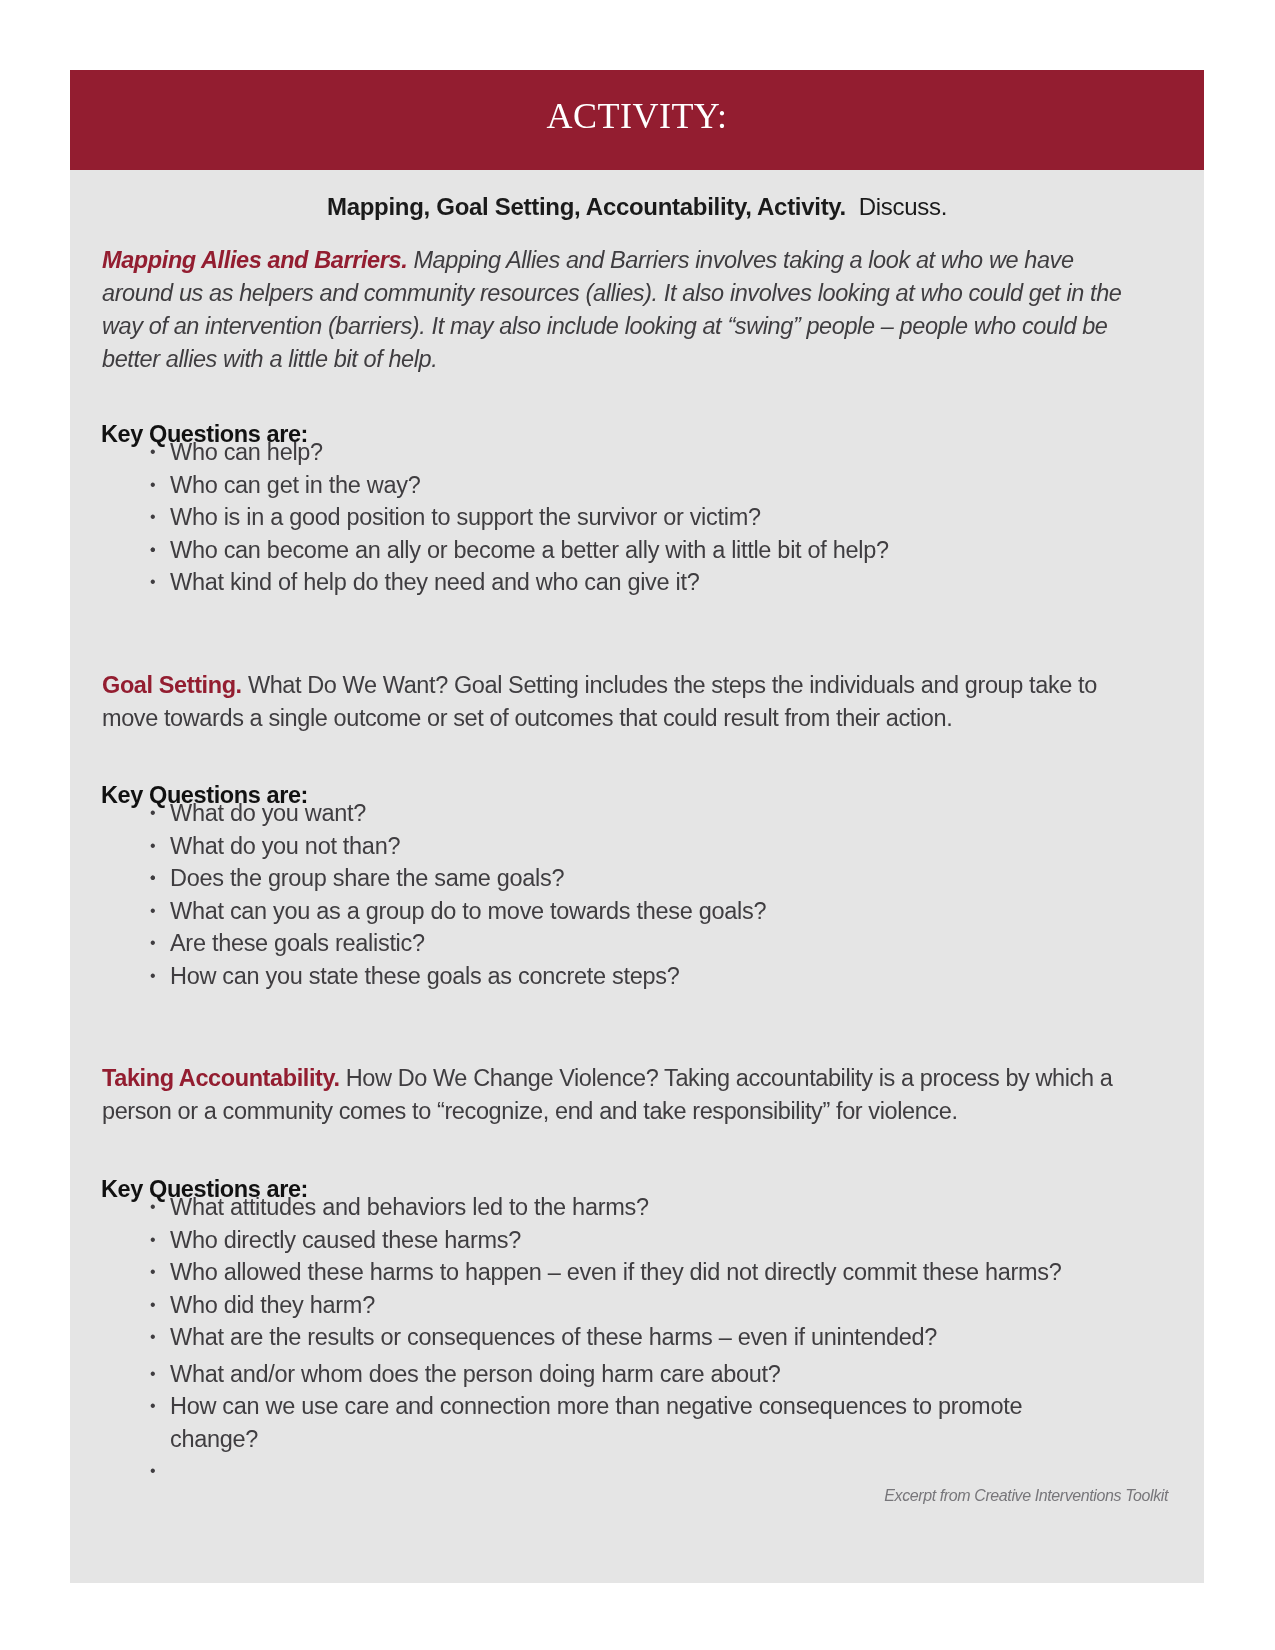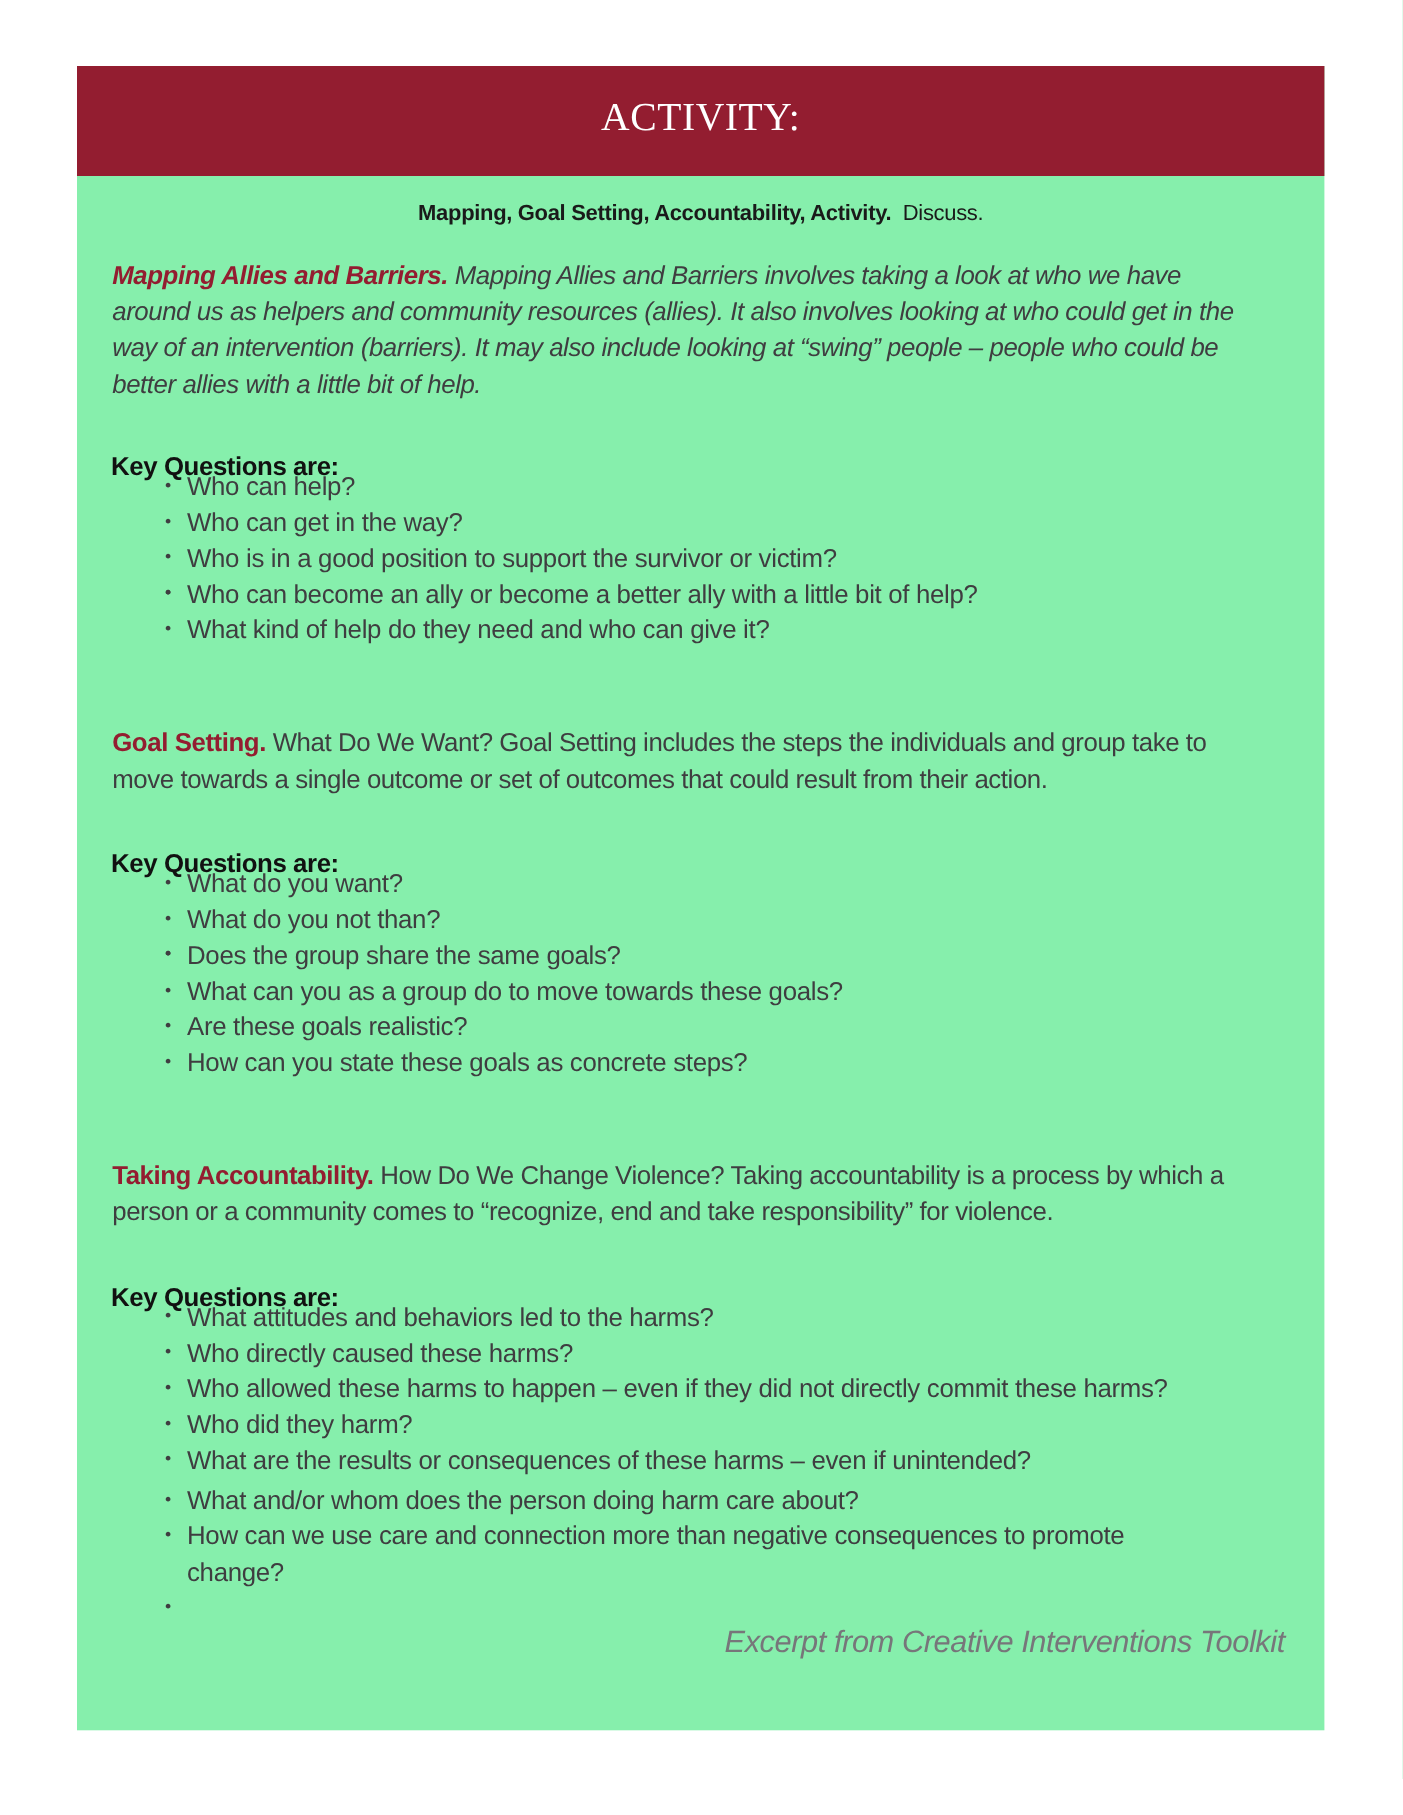--- a/index.html
+++ b/index.html
@@ -1,38 +1,38 @@
 <!DOCTYPE html>
 <html><head>
   <meta charset="utf-8">
   <style>
     html, body { margin: 0; padding: 0; background: #ffffff; }
     body { width: 1275px; height: 1650px; position: relative; overflow: hidden; }
     .panel {
-      position: absolute; left: 70px; top: 60px; width: 1134px; height: 1513px;
-      background: #86efac;
+      position: absolute; left: 70px; top: 70px; width: 1134px; height: 1513px;
+      background: #e5e5e5;
     }
     .banner {
       position: absolute; left: 0; top: 0; width: 100%; height: 100px;
       background: #931d30;
       display: flex; align-items: center; justify-content: center;
     }
     .banner-title {
       font-family: "Liberation Serif", "DejaVu Serif", serif;
       color: #ffffff; font-size: 36px; letter-spacing: 0.5px;
       margin-top: -8px;
     }
     .content {
       position: absolute; left: 0; top: 100px; width: 100%;
       font-family: "Liberation Sans", "DejaVu Sans", sans-serif;
       color: #3f3d40;
     }
     .subtitle {
       position: absolute; top: 91px; left: 0; width: 100%; text-align: center;
-      font-size: 20px; color: #1a1a1a; letter-spacing: -0.3px;
+      font-size: 24px; color: #1a1a1a; letter-spacing: -0.3px;
       transform: translateY(-100px);
     }
     .subtitle b { font-weight: bold; }
     .abs { position: absolute; }
     .para {
       left: 36px; width: 1040px; font-size: 23.5px; line-height: 33px;
       letter-spacing: -0.4px; color: #3f3d40;
     }
     .para .lead { color: #931d30; font-weight: bold; }
     .kq {
@@ -42,21 +42,21 @@
     }
     ul.q {
       list-style: none; margin: 0; padding: 0; left: 80px; width: 1000px;
       font-size: 23.5px; color: #3f3d40; letter-spacing: -0.3px;
     }
     ul.q li { position: relative; padding-left: 20px; line-height: 32.5px; }
     ul.q li .bullet {
       position: absolute; left: 0; top: 0; font-size: 16px; color: #3f3d40;
     }
     .credit {
-      right: 40px; font-size: 28px; font-style: italic; color: #77767a;
+      right: 40px; font-size: 16px; font-style: italic; color: #77767a;
       letter-spacing: -0.4px;
     }
   </style>
 </head>
 <body>
 
 <div class="panel">
   <div class="banner">
     <div class="banner-title">ACTIVITY:</div>
   </div>

